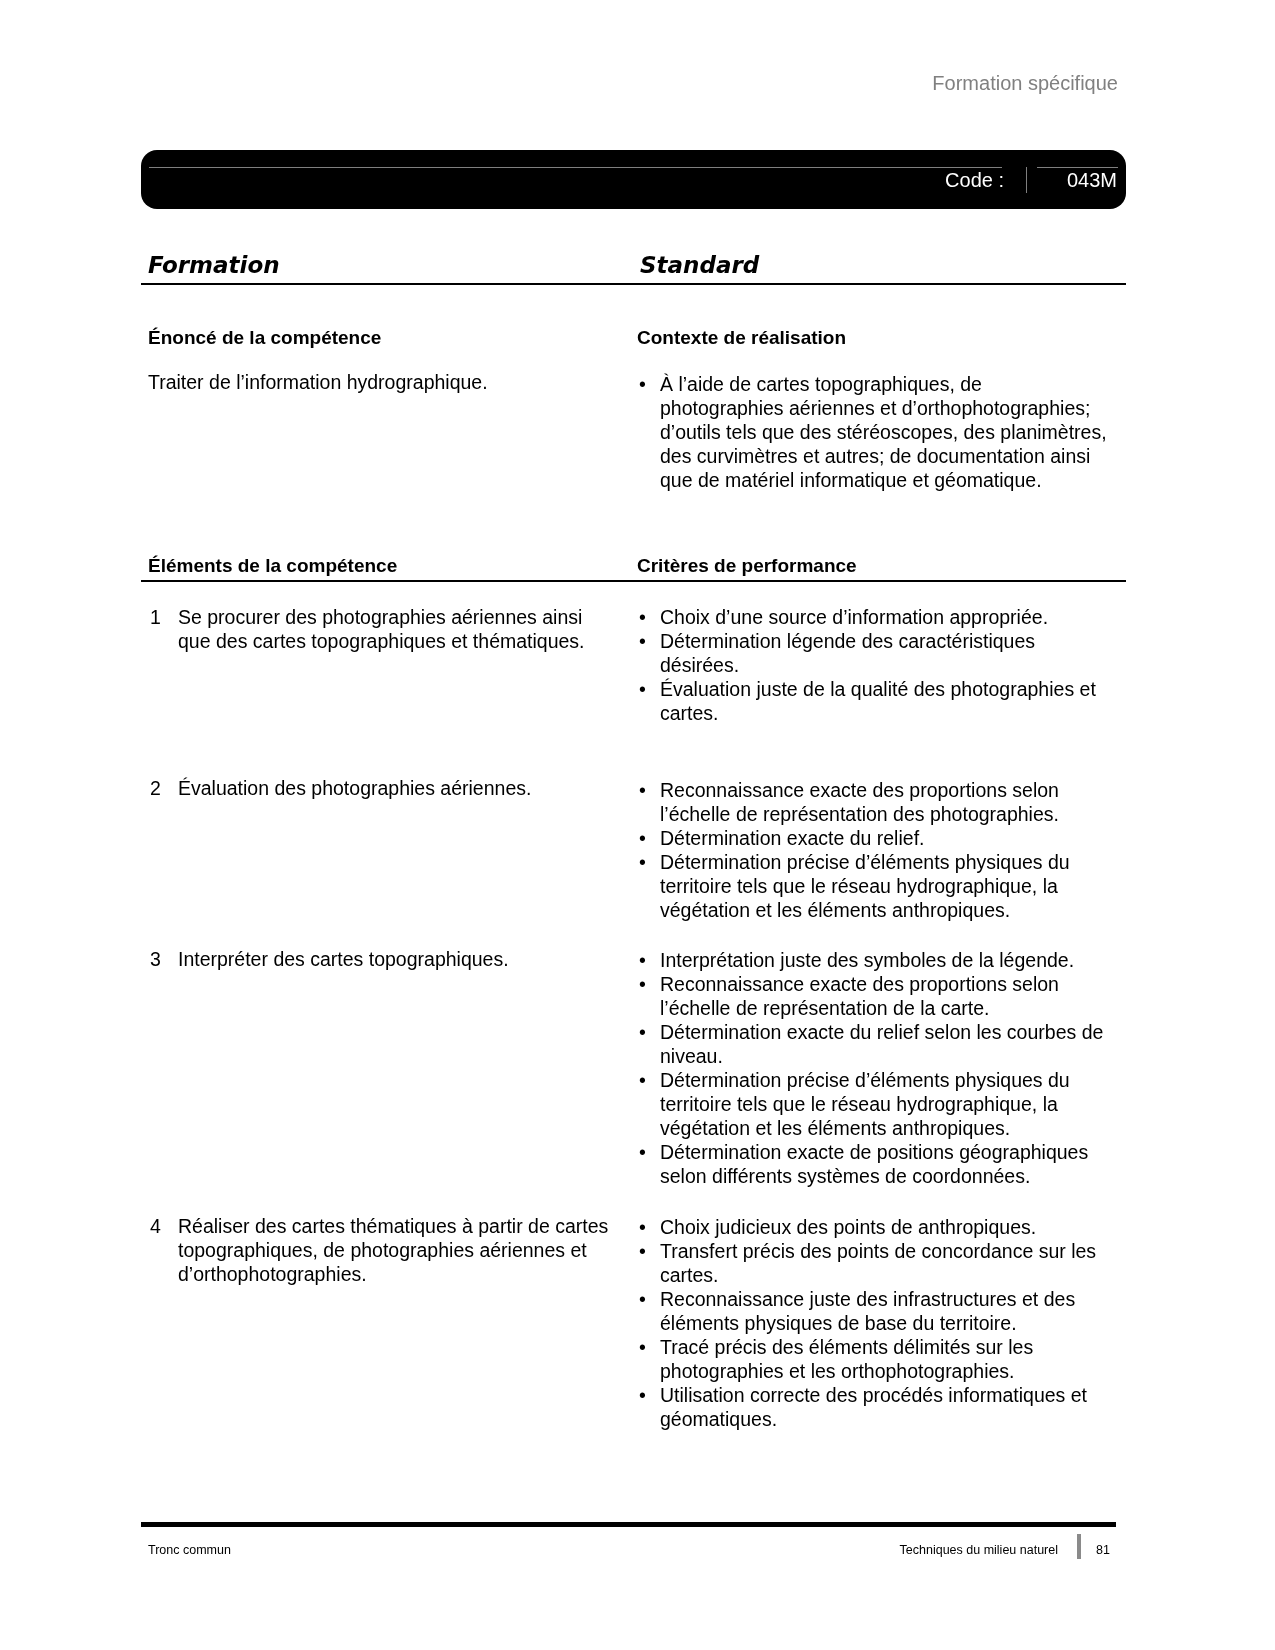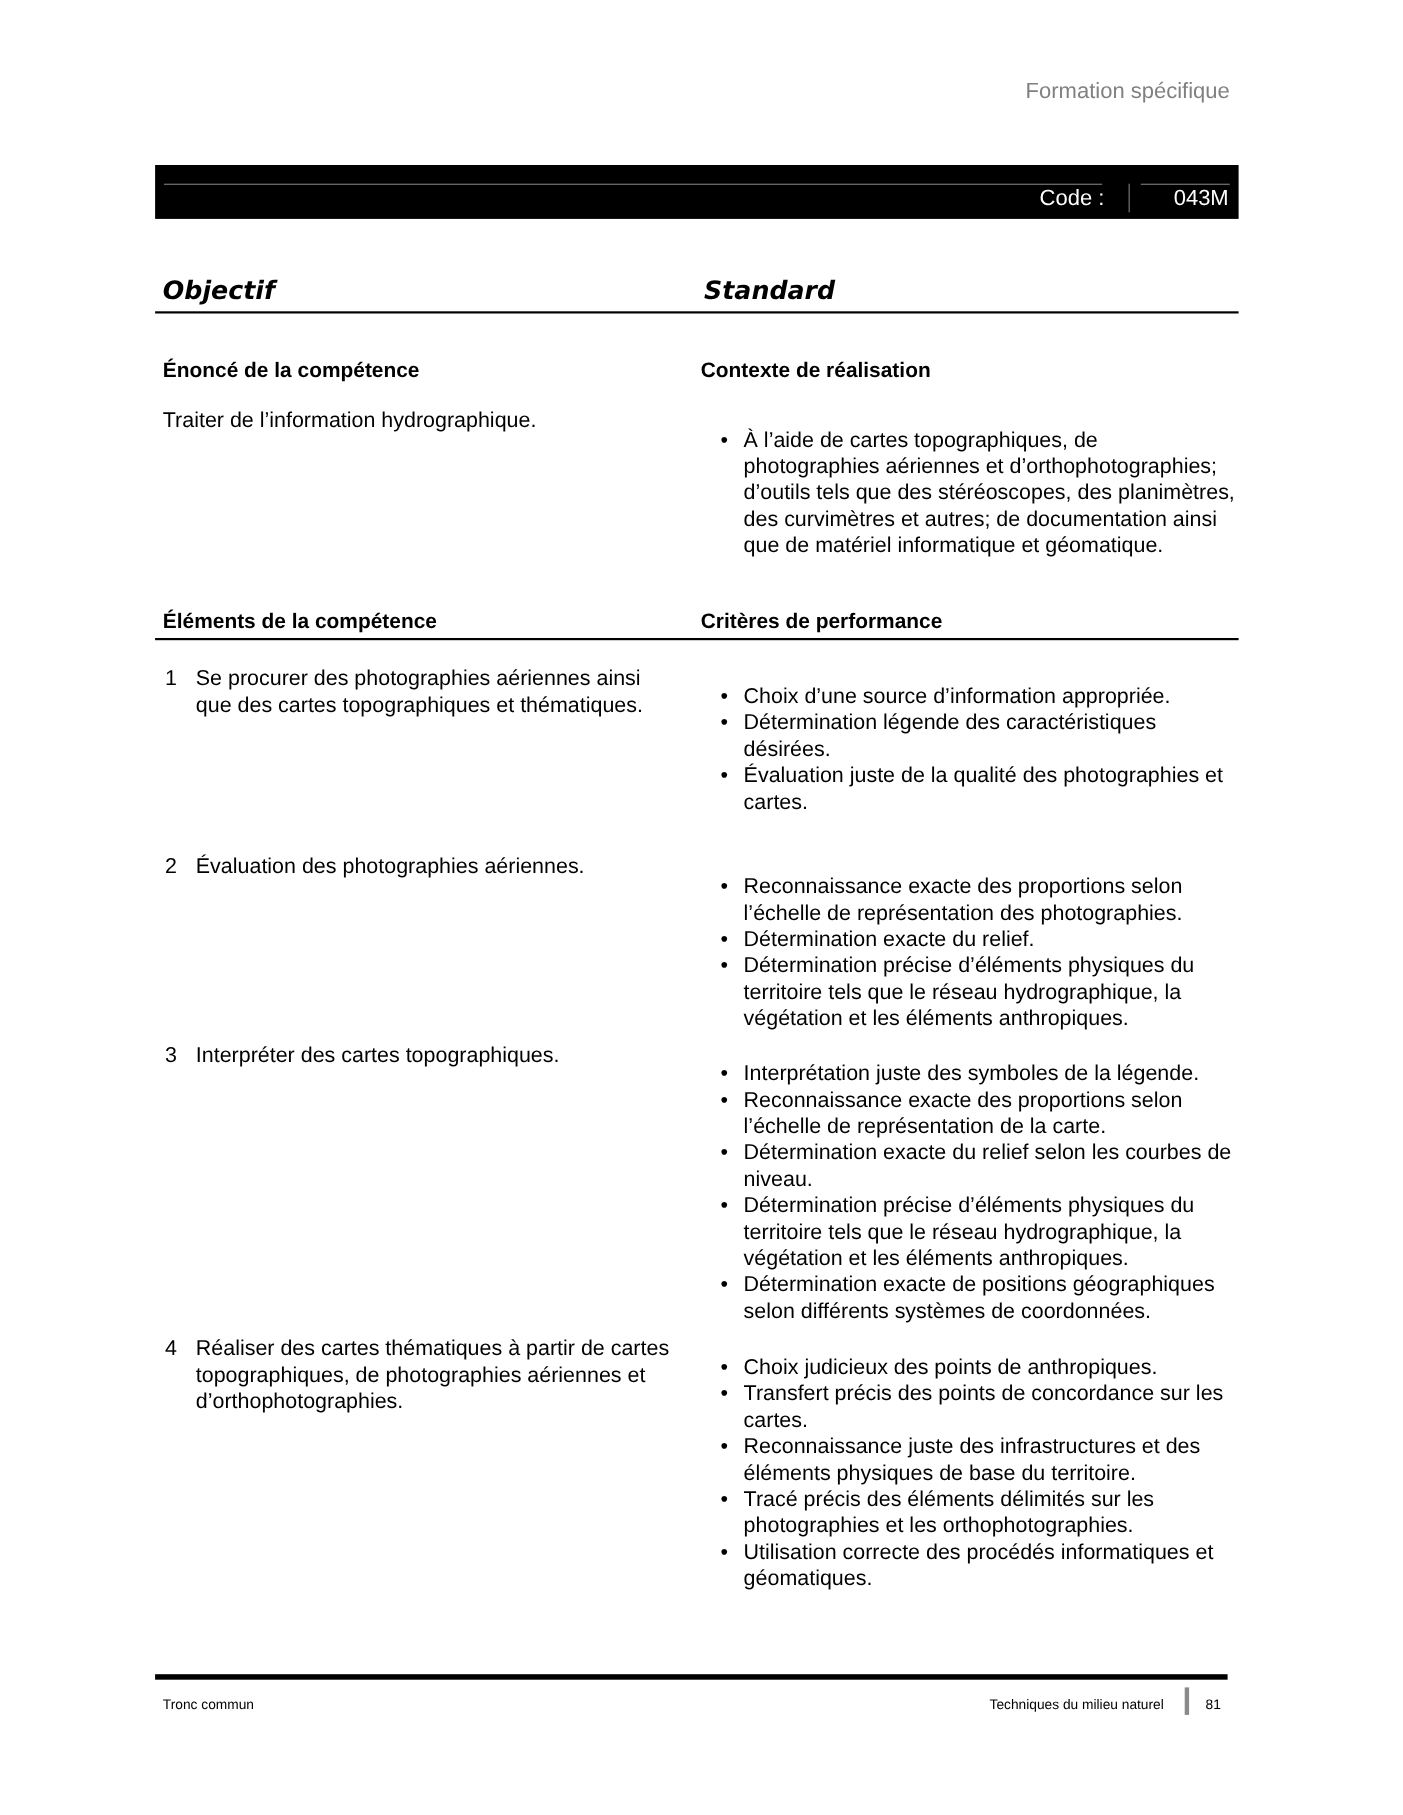--- a/index.html
+++ b/index.html
@@ -1,29 +1,29 @@
 <!DOCTYPE html>
 <html><head>
 <meta charset="utf-8">
 <style>
   html, body { margin: 0; padding: 0; background: #ffffff; }
   body { width: 1275px; height: 1650px; position: relative; overflow: hidden;
          font-family: "Liberation Sans", sans-serif; color: #000; }
   .running-head { position: absolute; top: 72px; right: 157px; font-size: 20px; color: #808080; text-align: center; }
-  .code-bar { position: absolute; left: 141px; top: 150px; width: 985px; height: 49px; background: #000; }
+  .code-bar { position: absolute; left: 141px; top: 150px; width: 985px; height: 59px; background: #000; border-radius: 16px; }
   .code-bar .inner-rule { position: absolute; left: 8px; top: 17px; width: 853px; height: 1px; background: #7f7f7f; }
   .code-bar .inner-rule2 { position: absolute; left: 896px; top: 17px; width: 81px; height: 1px; background: #7f7f7f; }
   .code-bar .divider { position: absolute; left: 885px; top: 17px; width: 1px; height: 26px; background: #7f7f7f; }
   .code-label { position: absolute; right: 122px; top: 19px; font-size: 20px; color: #fff; }
   .code-value { position: absolute; right: 9px; top: 19px; font-size: 20px; color: #fff; }
   .col-head { position: absolute; top: 252px; font-family: "DejaVu Sans", sans-serif; font-weight: bold; font-style: italic; font-size: 23px; }
   .rule { position: absolute; left: 141px; width: 985px; background: #000; }
   .sec-head { position: absolute; font-weight: bold; font-size: 19px; }
   .para { position: absolute; font-size: 19.5px; line-height: 24px; }
-  ul.crit { position: absolute; margin: 16px; padding: 0; list-style: none; font-size: 19.5px; line-height: 24px; width: 470px; }
+  ul.crit { position: absolute; margin: 0; padding: 0; list-style: none; font-size: 19.5px; line-height: 24px; width: 470px; }
   ul.crit li { position: relative; padding-left: 23px; margin: 0; }
   ul.crit li::before { content: "•"; position: absolute; left: 2px; top: 0; }
   .elem { position: absolute; left: 150px; width: 470px; font-size: 19.5px; line-height: 24px; }
   .elem .num { position: absolute; left: 0; top: 0; }
   .elem .txt { display: block; padding-left: 28px; }
   .footer-rule { position: absolute; left: 141px; top: 1522px; width: 975px; height: 5px; background: #000; }
   .footer-left { position: absolute; left: 148px; top: 1543px; font-size: 12.5px; }
   .footer-right { position: absolute; right: 217px; top: 1543px; font-size: 12.5px; }
   .footer-bar { position: absolute; left: 1077px; top: 1534px; width: 4px; height: 25px; background: #8a8a8a; }
   .footer-page { position: absolute; left: 1096px; top: 1543px; font-size: 12.5px; }
@@ -34,21 +34,21 @@
 <div class="running-head">Formation spécifique</div>
 
 <div class="code-bar">
   <div class="inner-rule"></div>
   <div class="inner-rule2"></div>
   <div class="divider"></div>
   <span class="code-label">Code :</span>
   <span class="code-value">043M</span>
 </div>
 
-<div class="col-head" style="left:148px;">Objectif</div>
+<div class="col-head" style="left:148px;">Formation</div>
 <div class="col-head" style="left:640px;">Standard</div>
 <div class="rule" style="top:283px;height:2px;"></div>
 
 <div class="sec-head" style="left:148px;top:327px;">Énoncé de la compétence</div>
 <div class="para" style="left:148px;top:370px;width:460px;">Traiter de l’information hydrographique.</div>
 
 <div class="sec-head" style="left:637px;top:327px;">Contexte de réalisation</div>
 <ul class="crit" style="left:637px;top:372px;">
   <li>À l’aide de cartes topographiques, de photographies aériennes et d’orthophotographies; d’outils tels que des stéréoscopes, des planimètres, des curvimètres et autres; de documentation ainsi que de matériel informatique et géomatique.</li>
 </ul>

